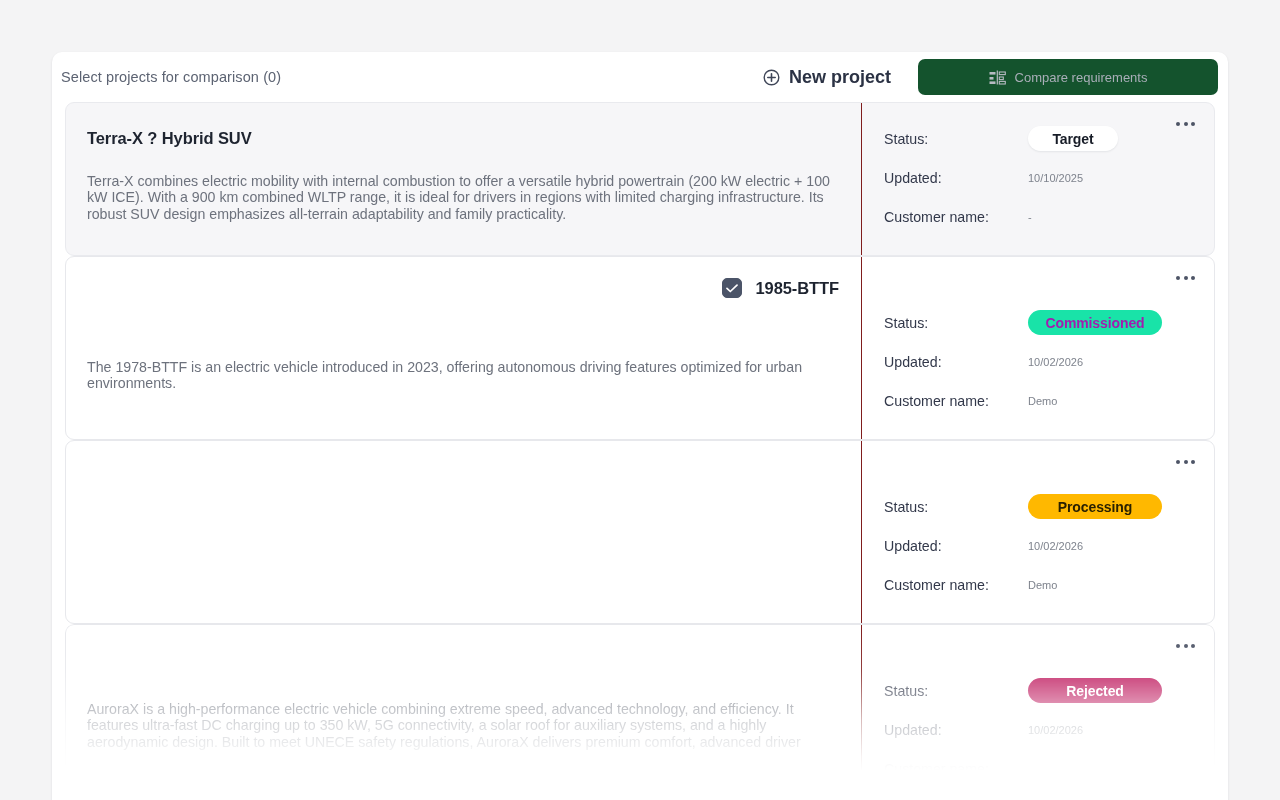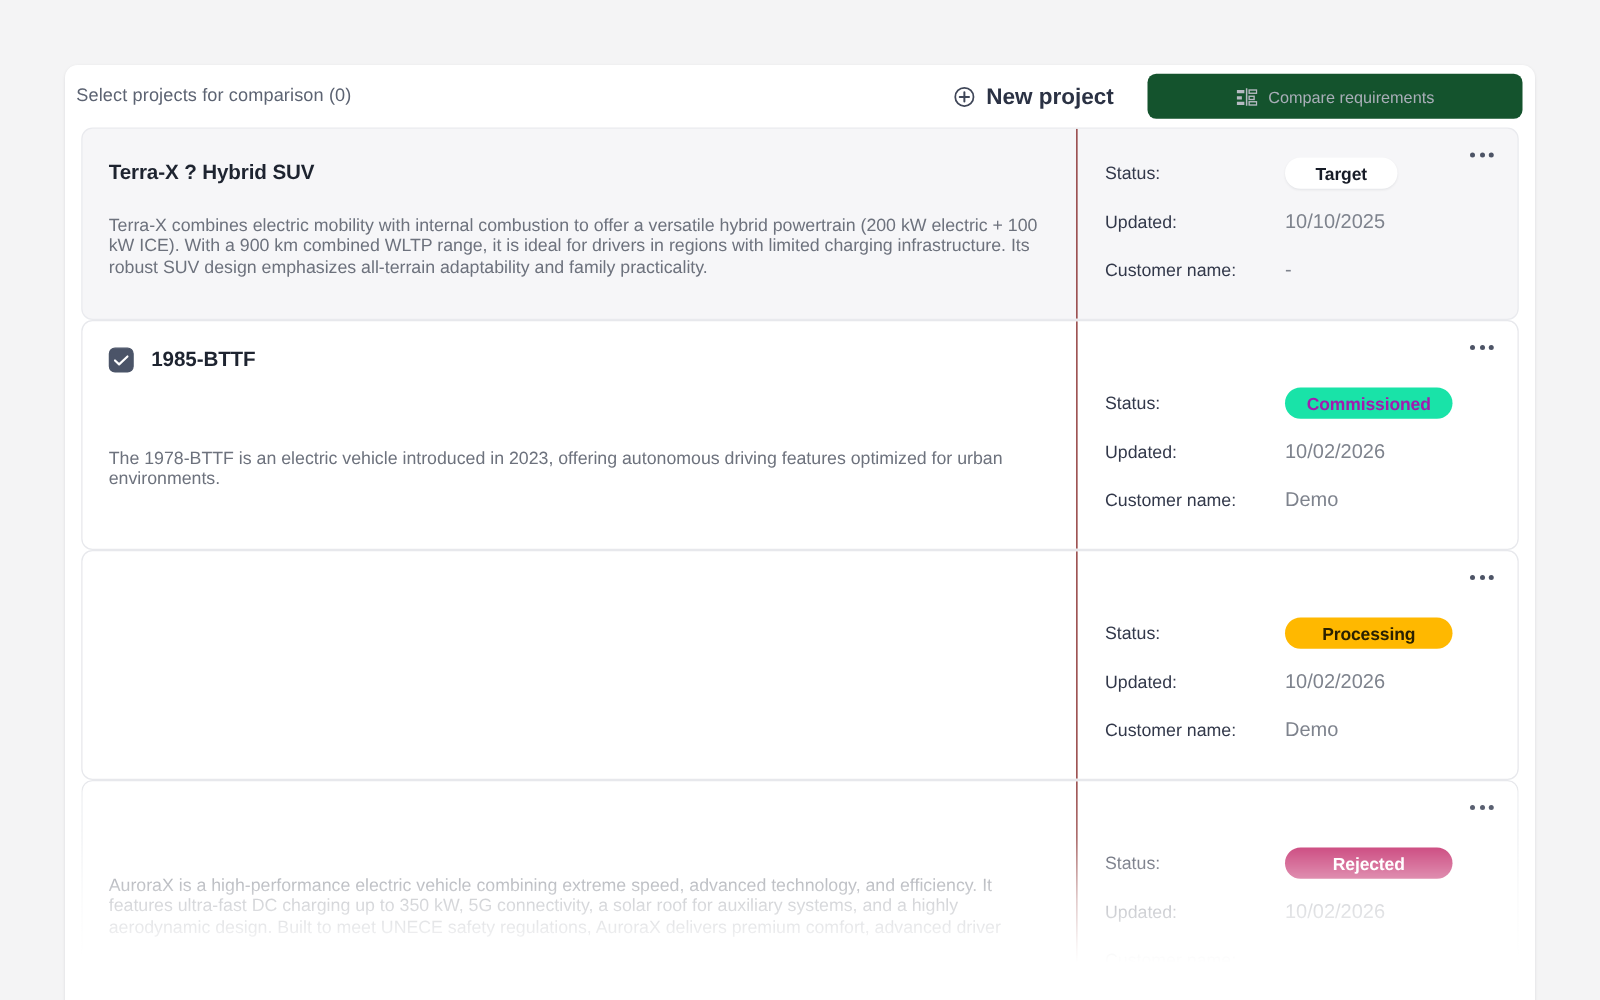--- a/index.html
+++ b/index.html
@@ -173,21 +173,21 @@
     height: 39px;
   }
 
   .meta-label {
     flex: 0 0 144px;
     font-size: 14.2px;
     color: #32384a;
   }
 
   .meta-value {
-    font-size: 16px;
+    font-size: 11px;
     color: #7e838d;
   }
 
   .badge {
     display: inline-flex;
     align-items: center;
     justify-content: center;
     min-width: 134px;
     height: 25px;
     padding: 0 14px;
@@ -216,21 +216,21 @@
     border-radius: 50%;
     background: #4d5466;
     display: block;
   }
 
   
   #card-terra   .card-left  { flex-basis: 795px; }
   #card-terra   .card-right { padding-top: 16px; justify-content: flex-start; }
   #card-terra   .meta-row   { height: 39px; }
 
-  #card-bttf    .card-left  { padding-bottom: 28px; }
+  #card-bttf    .card-left  { padding-bottom: 28px; align-items: flex-end; }
   #card-bttf    .card-right { padding-top: 46px; }
   #card-bttf    .card-desc  { margin-top: 58px; }
 
   #card-titan   .card-left  { padding-bottom: 32px; }
   #card-titan   .card-right { padding-top: 46px; }
   #card-titan   .card-desc  { margin-top: 58px; }
 
   #card-aurora  .card-desc  { margin-top: 58px; }
   #card-aurora  .card-right { padding-top: 46px; }
 

